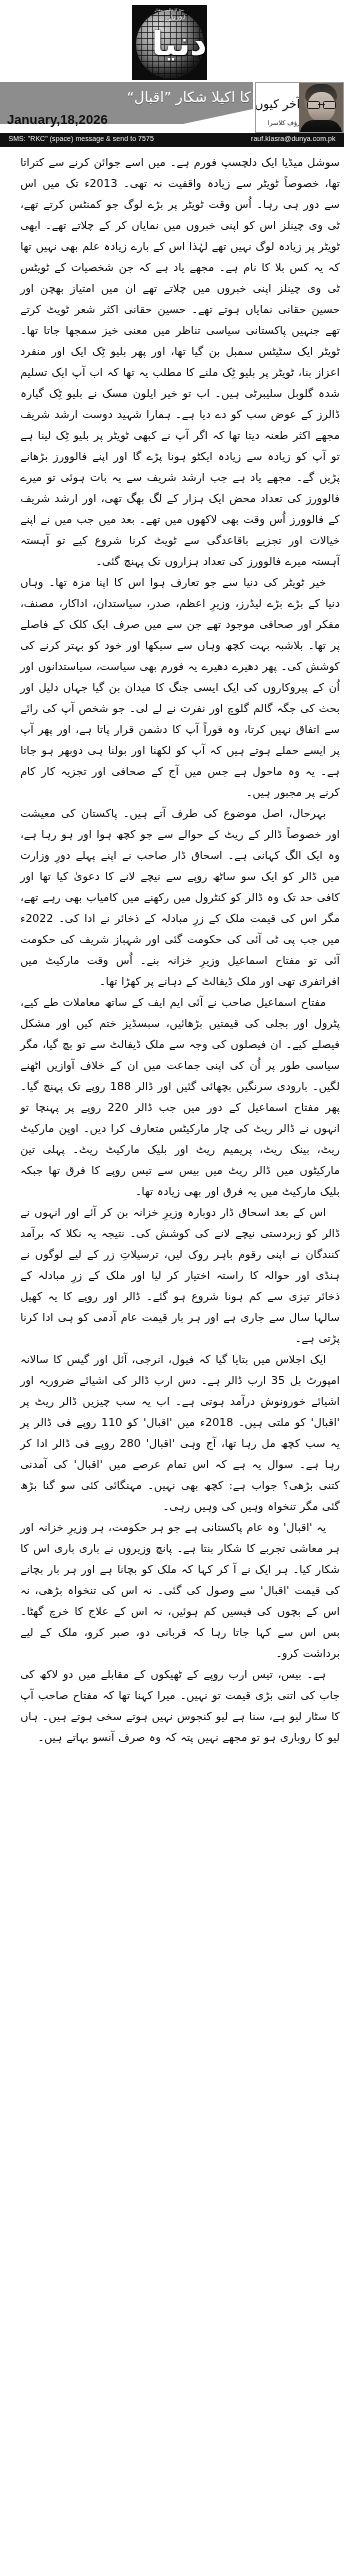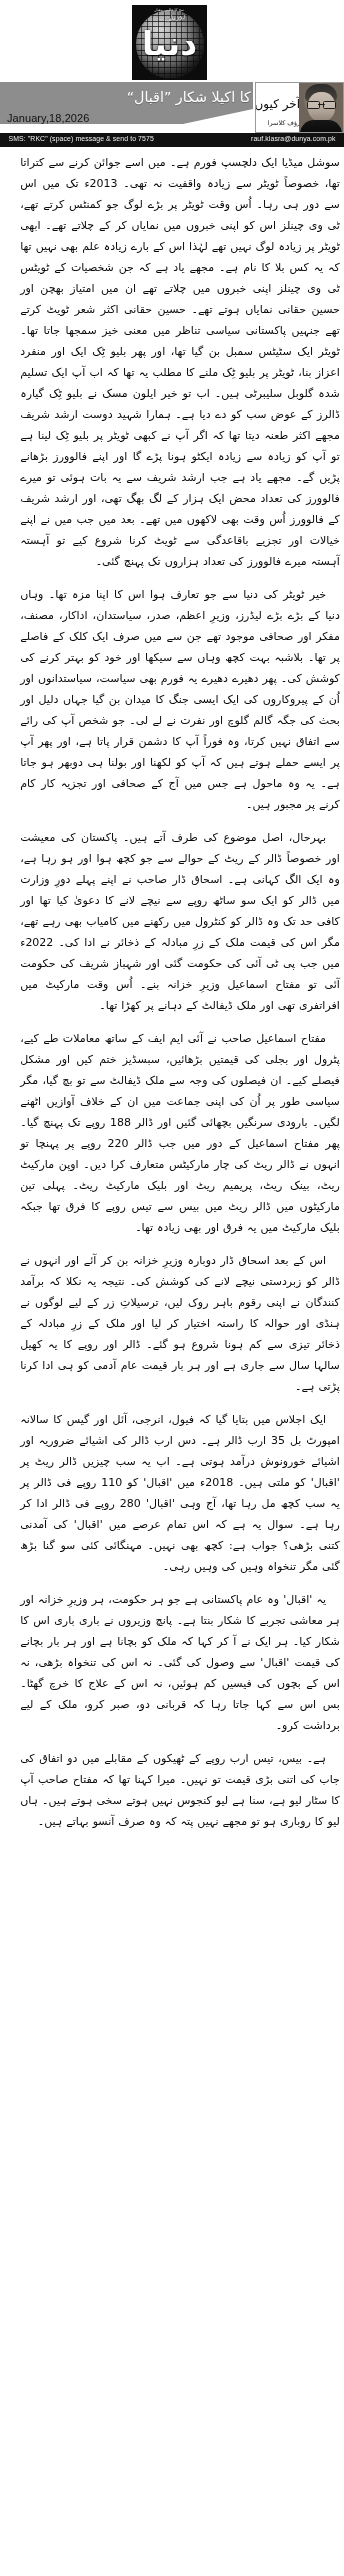--- a/index.html
+++ b/index.html
@@ -65,21 +65,21 @@
     background:
       repeating-linear-gradient(to right,
         rgba(10,10,10,.0) 0px, rgba(10,10,10,.0) 4.8px,
         rgba(12,12,12,.8) 4.8px, rgba(12,12,12,.8) 5.8px);
     opacity: .8;
   }
   .logo-word {
     position: absolute;
     left: 0; right: 0;
     top: 10.6px;
-    text-align: center;
+    text-align: right;
     color: #ffffff;
     font-family: "DejaVu Sans", sans-serif;
     font-size: 33px;
     line-height: 1;
     font-weight: 700;
     letter-spacing: -1.1px;
     text-shadow: 0 0 2.1px rgba(0,0,0,.9), 0.5px 1.1px 1.6px rgba(0,0,0,.8);
     z-index: 4;
     transform: translateY(11.6px);
   }
@@ -148,22 +148,22 @@
     direction: rtl;
     white-space: nowrap;
     text-shadow: 0 0.5px 0.5px rgba(0,0,0,.25);
   }
   .datestamp {
     position: absolute;
     left: 6.9px;
     top: 30px;
     color: #111111;
     font-family: "Liberation Sans", sans-serif;
-    font-size: 11px;
-    font-weight: 400;
+    font-size: 13px;
+    font-weight: 700;
     letter-spacing: 0.1px;
     z-index: 6;
   }
 
   
   .author-block {
     position: absolute;
     left: 255px;
     top: 0;
     width: 89px;
@@ -299,21 +299,21 @@
     color: #0a0a0a;
     font-family: "DejaVu Sans", "Liberation Sans", sans-serif;
     font-size: 11px;
     line-height: 21px;
     text-align: justify;
     text-justify: inter-word;
     text-indent: 13.8px;
     word-spacing: 0.5px;
   }
   .article p:first-child { text-indent: 0; }
-  .article p + p { margin-top: 12px; }
+  .article p + p { margin-top: 0; }
 </style>
 </head>
 <body>
 
 <div class="masthead">
   <div class="logo-box">
     <div class="globe"></div>
     <div class="logo-tag">سچ کا عالمی معیار</div>
     <div class="logo-sub">روزنامہ</div>
     <div class="logo-word">دنیا</div>
@@ -349,15 +349,15 @@
 </div>
 
 <div class="article">
     <p>سوشل میڈیا ایک دلچسپ فورم ہے۔ میں اسے جوائن کرنے سے کتراتا تھا، خصوصاً ٹویٹر سے زیادہ واقفیت نہ تھی۔ 2013ء تک میں اس سے دور ہی رہا۔ اُس وقت ٹویٹر پر بڑے لوگ جو کمنٹس کرتے تھے، ٹی وی چینلز اس کو اپنی خبروں میں نمایاں کر کے چلاتے تھے۔ ابھی ٹویٹر پر زیادہ لوگ نہیں تھے لہٰذا اس کے بارے زیادہ علم بھی نہیں تھا کہ یہ کس بلا کا نام ہے۔ مجھے یاد ہے کہ جن شخصیات کے ٹویٹس ٹی وی چینلز اپنی خبروں میں چلاتے تھے ان میں امتیاز بھچن اور حسین حقانی نمایاں ہوتے تھے۔ حسین حقانی اکثر شعر ٹویٹ کرتے تھے جنہیں پاکستانی سیاسی تناظر میں معنی خیز سمجھا جاتا تھا۔ ٹویٹر ایک سٹیٹس سمبل بن گیا تھا، اور پھر بلیو ٹِک ایک اور منفرد اعزاز بنا، ٹویٹر پر بلیو ٹِک ملنے کا مطلب یہ تھا کہ اب آپ ایک تسلیم شدہ گلوبل سلیبرٹی ہیں۔ اب تو خیر ایلون مسک نے بلیو ٹِک گیارہ ڈالرز کے عوض سب کو دے دیا ہے۔ ہمارا شہید دوست ارشد شریف مجھے اکثر طعنہ دیتا تھا کہ اگر آپ نے کبھی ٹویٹر پر بلیو ٹِک لینا ہے تو آپ کو زیادہ سے زیادہ ایکٹو ہونا پڑے گا اور اپنے فالوورز بڑھانے پڑیں گے۔ مجھے یاد ہے جب ارشد شریف سے یہ بات ہوئی تو میرے فالوورز کی تعداد محض ایک ہزار کے لگ بھگ تھی، اور ارشد شریف کے فالوورز اُس وقت بھی لاکھوں میں تھے۔ بعد میں جب میں نے اپنے خیالات اور تجزیے باقاعدگی سے ٹویٹ کرنا شروع کیے تو آہستہ آہستہ میرے فالوورز کی تعداد ہزاروں تک پہنچ گئی۔</p>
     <p>خیر ٹویٹر کی دنیا سے جو تعارف ہوا اس کا اپنا مزہ تھا۔ وہاں دنیا کے بڑے بڑے لیڈرز، وزیرِ اعظم، صدر، سیاستدان، اداکار، مصنف، مفکر اور صحافی موجود تھے جن سے میں صرف ایک کلک کے فاصلے پر تھا۔ بلاشبہ بہت کچھ وہاں سے سیکھا اور خود کو بہتر کرنے کی کوشش کی۔ پھر دھیرے دھیرے یہ فورم بھی سیاست، سیاستدانوں اور اُن کے پیروکاروں کی ایک ایسی جنگ کا میدان بن گیا جہاں دلیل اور بحث کی جگہ گالم گلوچ اور نفرت نے لے لی۔ جو شخص آپ کی رائے سے اتفاق نہیں کرتا، وہ فوراً آپ کا دشمن قرار پاتا ہے، اور پھر آپ پر ایسے حملے ہوتے ہیں کہ آپ کو لکھنا اور بولنا ہی دوبھر ہو جاتا ہے۔ یہ وہ ماحول ہے جس میں آج کے صحافی اور تجزیہ کار کام کرنے پر مجبور ہیں۔</p>
     <p>بہرحال، اصل موضوع کی طرف آتے ہیں۔ پاکستان کی معیشت اور خصوصاً ڈالر کے ریٹ کے حوالے سے جو کچھ ہوا اور ہو رہا ہے، وہ ایک الگ کہانی ہے۔ اسحاق ڈار صاحب نے اپنے پہلے دورِ وزارت میں ڈالر کو ایک سو ساٹھ روپے سے نیچے لانے کا دعویٰ کیا تھا اور کافی حد تک وہ ڈالر کو کنٹرول میں رکھنے میں کامیاب بھی رہے تھے، مگر اس کی قیمت ملک کے زرِ مبادلہ کے ذخائر نے ادا کی۔ 2022ء میں جب پی ٹی آئی کی حکومت گئی اور شہباز شریف کی حکومت آئی تو مفتاح اسماعیل وزیرِ خزانہ بنے۔ اُس وقت مارکیٹ میں افراتفری تھی اور ملک ڈیفالٹ کے دہانے پر کھڑا تھا۔</p>
     <p>مفتاح اسماعیل صاحب نے آئی ایم ایف کے ساتھ معاملات طے کیے، پٹرول اور بجلی کی قیمتیں بڑھائیں، سبسڈیز ختم کیں اور مشکل فیصلے کیے۔ ان فیصلوں کی وجہ سے ملک ڈیفالٹ سے تو بچ گیا، مگر سیاسی طور پر اُن کی اپنی جماعت میں ان کے خلاف آوازیں اٹھنے لگیں۔ بارودی سرنگیں بچھائی گئیں اور ڈالر 188 روپے تک پہنچ گیا۔ پھر مفتاح اسماعیل کے دور میں جب ڈالر 220 روپے پر پہنچا تو انہوں نے ڈالر ریٹ کی چار مارکیٹس متعارف کرا دیں۔ اوپن مارکیٹ ریٹ، بینک ریٹ، پریمیم ریٹ اور بلیک مارکیٹ ریٹ۔ پہلی تین مارکیٹوں میں ڈالر ریٹ میں بیس سے تیس روپے کا فرق تھا جبکہ بلیک مارکیٹ میں یہ فرق اور بھی زیادہ تھا۔</p>
     <p>اس کے بعد اسحاق ڈار دوبارہ وزیرِ خزانہ بن کر آئے اور انہوں نے ڈالر کو زبردستی نیچے لانے کی کوشش کی۔ نتیجہ یہ نکلا کہ برآمد کنندگان نے اپنی رقوم باہر روک لیں، ترسیلاتِ زر کے لیے لوگوں نے ہنڈی اور حوالہ کا راستہ اختیار کر لیا اور ملک کے زرِ مبادلہ کے ذخائر تیزی سے کم ہونا شروع ہو گئے۔ ڈالر اور روپے کا یہ کھیل سالہا سال سے جاری ہے اور ہر بار قیمت عام آدمی کو ہی ادا کرنا پڑتی ہے۔</p>
     <p>ایک اجلاس میں بتایا گیا کہ فیول، انرجی، آئل اور گیس کا سالانہ امپورٹ بل 35 ارب ڈالر ہے۔ دس ارب ڈالر کی اشیائے ضروریہ اور اشیائے خورونوش درآمد ہوتی ہے۔ اب یہ سب چیزیں ڈالر ریٹ پر 'اقبال' کو ملتی ہیں۔ 2018ء میں 'اقبال' کو 110 روپے فی ڈالر پر یہ سب کچھ مل رہا تھا، آج وہی 'اقبال' 280 روپے فی ڈالر ادا کر رہا ہے۔ سوال یہ ہے کہ اس تمام عرصے میں 'اقبال' کی آمدنی کتنی بڑھی؟ جواب ہے: کچھ بھی نہیں۔ مہنگائی کئی سو گنا بڑھ گئی مگر تنخواہ وہیں کی وہیں رہی۔</p>
     <p>یہ 'اقبال' وہ عام پاکستانی ہے جو ہر حکومت، ہر وزیرِ خزانہ اور ہر معاشی تجربے کا شکار بنتا ہے۔ پانچ وزیروں نے باری باری اس کا شکار کیا۔ ہر ایک نے آ کر کہا کہ ملک کو بچانا ہے اور ہر بار بچانے کی قیمت 'اقبال' سے وصول کی گئی۔ نہ اس کی تنخواہ بڑھی، نہ اس کے بچوں کی فیسیں کم ہوئیں، نہ اس کے علاج کا خرچ گھٹا۔ بس اس سے کہا جاتا رہا کہ قربانی دو، صبر کرو، ملک کے لیے برداشت کرو۔</p>
-    <p>ہے۔ بیس، تیس ارب روپے کے ٹھیکوں کے مقابلے میں دو اتفاق کی جاب کی اتنی بڑی قیمت تو نہیں۔ میرا کہنا تھا کہ مفتاح صاحب آپ کا سٹار لیو ہے، سنا ہے لیو کنجوس نہیں ہوتے سخی ہوتے ہیں۔ ہاں لیو کا روباری ہو تو مجھے نہیں پتہ کہ وہ صرف آنسو بہاتے ہیں۔</p>
+    <p>ہے۔ بیس، تیس ارب روپے کے ٹھیکوں کے مقابلے میں دو لاکھ کی جاب کی اتنی بڑی قیمت تو نہیں۔ میرا کہنا تھا کہ مفتاح صاحب آپ کا سٹار لیو ہے، سنا ہے لیو کنجوس نہیں ہوتے سخی ہوتے ہیں۔ ہاں لیو کا روباری ہو تو مجھے نہیں پتہ کہ وہ صرف آنسو بہاتے ہیں۔</p>
   </div>
 
 
 </body></html>

